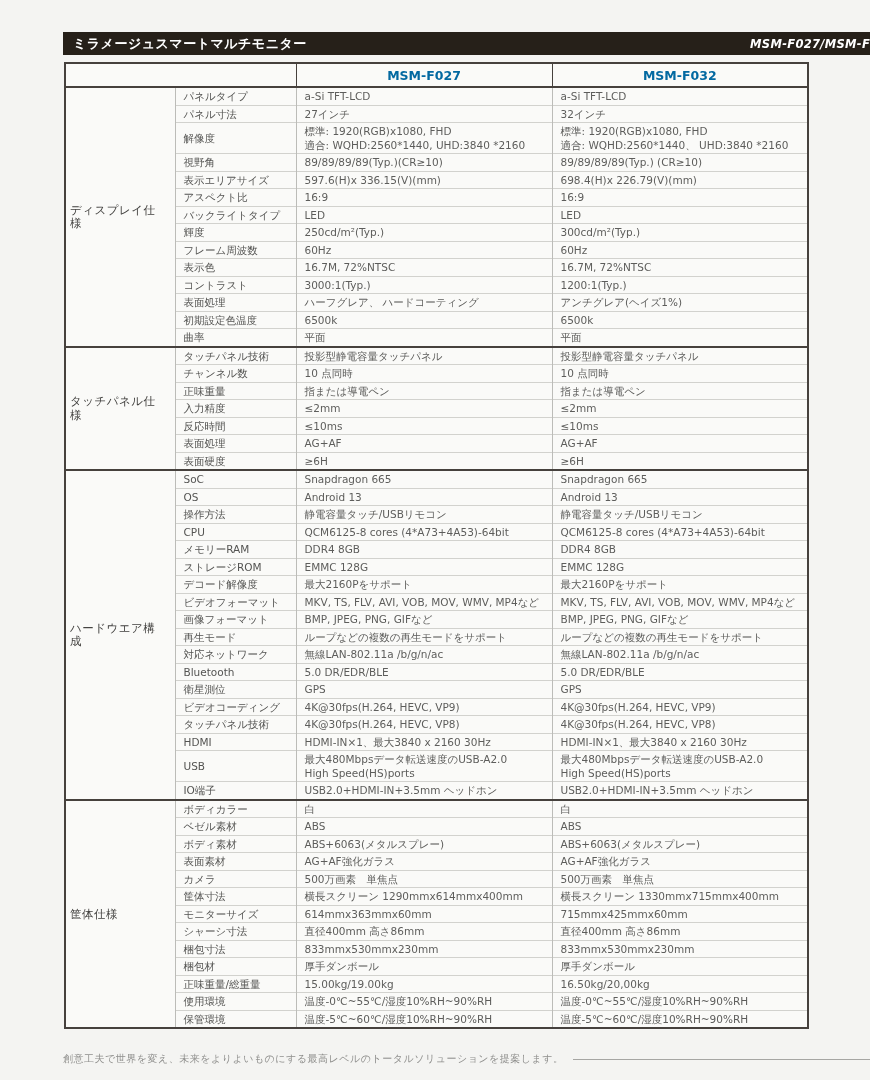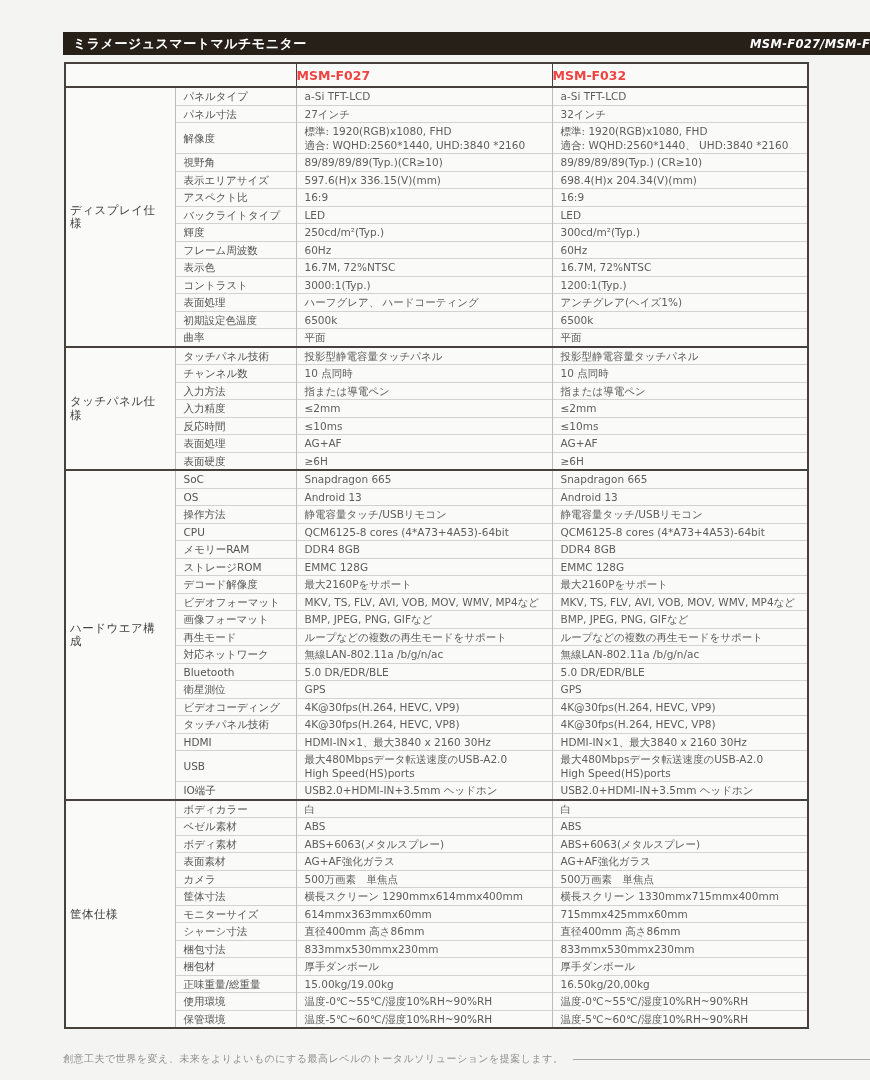--- a/index.html
+++ b/index.html
@@ -55,22 +55,22 @@
     width: 100%;
     border-collapse: collapse;
     table-layout: fixed;
     background: #fafaf8;
     border: 2px solid #46413d;
   }
   thead th {
     height: 20px;
     font-size: 12.5px;
     font-weight: bold;
-    color: #ef4444;
-    text-align: left;
+    color: #0369a1;
+    text-align: center;
     border-bottom: 2px solid #46413d;
     border-left: 1px solid #46413d;
     padding: 1px 0;
   }
   thead th.corner { border-left: none; }
   td {
     font-size: 10.5px;
     line-height: 13.5px;
     color: #5d5d5b;
     padding: 2px 8px 1px 8px;
@@ -160,21 +160,21 @@
 適合: WQHD:2560*1440、 UHD:3840 *2160</td>
           </tr>
           <tr>
             <td class="label-cell">視野角</td>
             <td class="value-cell">89/89/89/89(Typ.)(CR≥10)</td>
             <td class="value-cell">89/89/89/89(Typ.) (CR≥10)</td>
           </tr>
           <tr>
             <td class="label-cell">表示エリアサイズ</td>
             <td class="value-cell">597.6(H)x 336.15(V)(mm)</td>
-            <td class="value-cell">698.4(H)x 204.34(V)(mm)</td>
+            <td class="value-cell">698.4(H)x 226.79(V)(mm)</td>
           </tr>
           <tr>
             <td class="label-cell">アスペクト比</td>
             <td class="value-cell">16:9</td>
             <td class="value-cell">16:9</td>
           </tr>
           <tr>
             <td class="label-cell">バックライトタイプ</td>
             <td class="value-cell">LED</td>
             <td class="value-cell">LED</td>
@@ -219,21 +219,21 @@
             <td class="label-cell">タッチパネル技術</td>
             <td class="value-cell">投影型静電容量タッチパネル</td>
             <td class="value-cell">投影型静電容量タッチパネル</td>
           </tr>
           <tr>
             <td class="label-cell">チャンネル数</td>
             <td class="value-cell">10 点同時</td>
             <td class="value-cell">10 点同時</td>
           </tr>
           <tr>
-            <td class="label-cell">入力方法</td>
+            <td class="label-cell">正味重量</td>
             <td class="value-cell">指または導電ペン</td>
             <td class="value-cell">指または導電ペン</td>
           </tr>
           <tr>
             <td class="label-cell">入力精度</td>
             <td class="value-cell">≤2mm</td>
             <td class="value-cell">≤2mm</td>
           </tr>
           <tr>
             <td class="label-cell">反応時間</td>

